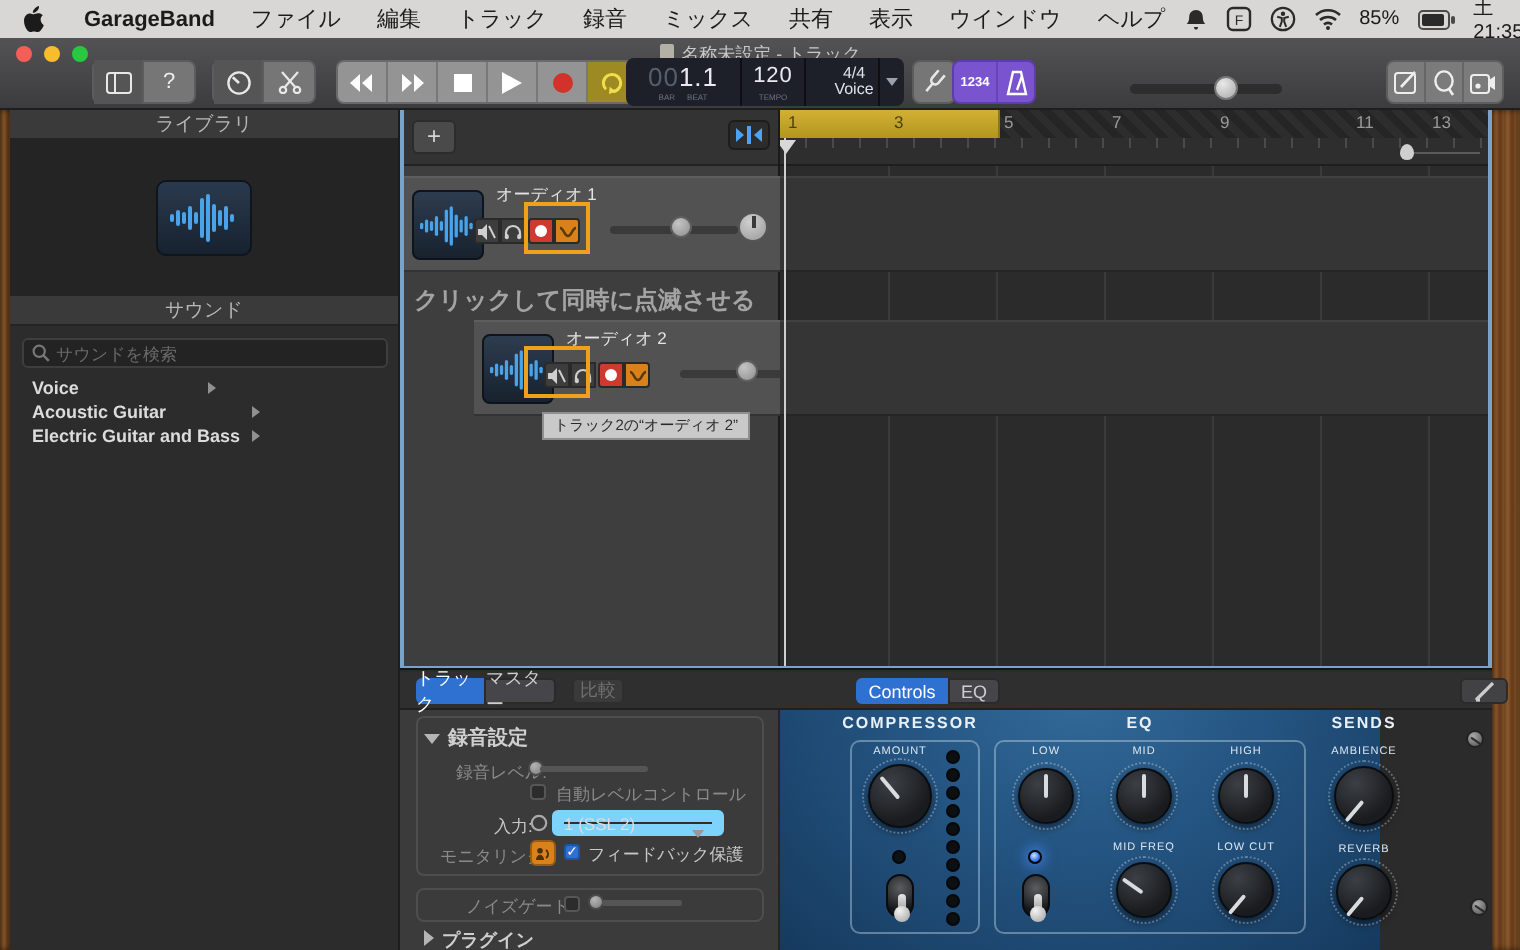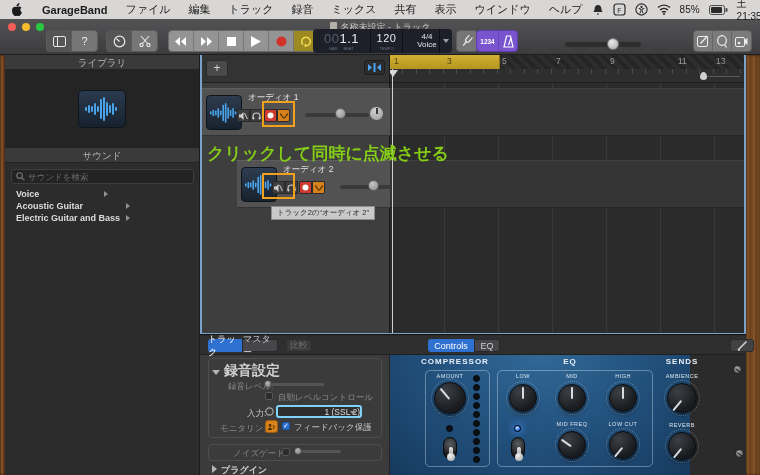--- a/index.html
+++ b/index.html
@@ -106,21 +106,21 @@
     align-items:center; justify-content:center; background:#3d3d3d; }
   .tbtn.rec { background:#cf3a30; border-radius:2px 0 0 2px; }
   .tbtn.mon { background:#d9821c; border-radius:0 2px 2px 0; }
   .trk-vol-track { left:103px; top:24px; width:64px; height:4px; background:#3a3a3a; border-radius:2px; }
   .trk-vol-knob { top:19px; width:11px; height:11px; border-radius:50%;
     background:radial-gradient(circle at 35% 30%, #c4c4c4,#8e8e8e); border:1px solid #5f5f5f; }
   .pan-knob { left:167px; top:17px; width:15px; height:15px; border-radius:50%;
     background:radial-gradient(circle at 40% 30%, #d0d0d0,#9a9a9a); border:1px solid #555; }
   .pan-knob::after { content:''; position:absolute; left:6px; top:1px; width:2px; height:6px; background:#3a3a3a; }
   .anno-rect { width:33px; height:26px; border:2px solid #f0a11c; z-index:30; }
-  .anno-text { left:5px; top:87px; width:182px; color:#84cc16; font-size:17px; font-weight:bold;
+  .anno-text { left:5px; top:87px; width:182px; color:#a3a3a3; font-size:12px; font-weight:bold;
     white-space:nowrap; z-index:30; }
   .tooltip { left:69px; top:151px; background:#c9c9c9; border:1px solid #8f8f8f; color:#2a2a2a;
     font-size:7.5px; padding:1px 5px; white-space:nowrap; z-index:25; }
 
   
   .arrange { left:188px; top:0; width:354px; height:278px; background:#2b2b2b; overflow:hidden; }
   .ruler-top { left:0; top:0; width:100%; height:14px; background:#242424;
     border-bottom:1px solid #1b1b1b; }
   .ruler-hatch { left:110px; top:0; width:244px; height:14px;
     background:repeating-linear-gradient(45deg,#252525 0 4px,#2d2d2d 4px 8px); }
@@ -157,22 +157,22 @@
   .dim { color:#8a8a8a; }
   .disc { display:inline-block; width:0; height:0; margin-right:4px; }
   .disc.open { border-left:4px solid transparent; border-right:4px solid transparent; border-top:5px solid #b5b5b5; }
   .disc.closed { border-top:4px solid transparent; border-bottom:4px solid transparent; border-left:5px solid #b5b5b5; }
   .mini-slider-track { height:3px; background:#555; border-radius:2px; }
   .mini-slider-knob { width:8px; height:8px; border-radius:50%;
     background:radial-gradient(circle at 35% 30%, #b5b5b5,#7c7c7c); border:1px solid #4a4a4a; }
   .checkbox { width:8px; height:8px; border-radius:2px; background:#2c2c2c; border:1px solid #565656; }
   .checkbox.checked { background:#2e71d1; border-color:#1d55a8; color:#fff; font-size:7px;
     display:flex; align-items:center; justify-content:center; }
-  .dropdown { background:#2e2e2e; border:2px solid #7dd3fc; border-radius:3px; color:#ddd;
-    display:flex; align-items:center; justify-content:flex-end; }
+  .dropdown { background:#2e2e2e; border:6px solid #7dd3fc; border-radius:3px; color:#ddd;
+    display:flex; align-items:center; justify-content:flex-start; }
   .mon-btn { width:13px; height:13px; background:#d9821c; border:1px solid #9c5c10; border-radius:3px;
     display:flex; align-items:center; justify-content:center; }
 
   
   .plugin { left:390px; top:355px; width:300px; height:120px;
     background:radial-gradient(ellipse at 50% -10%, #336b99 0%, #245481 45%, #163a5e 100%); z-index:3; }
   .pp-title { top:2px; font-size:8px; font-weight:bold; letter-spacing:1px; color:#e9eff6; text-align:center; }
   .pp-box { top:15px; height:97px; border:1px solid rgba(205,225,240,.4); border-radius:5px; }
   .pp-lbl { font-size:5.5px; letter-spacing:.5px; color:#dce6ef; text-align:center; white-space:nowrap; }
   .knob { border-radius:50%; background:radial-gradient(circle at 35% 28%, #3c4046,#191b1e 68%);
@@ -610,21 +610,21 @@
     <div class="abs pencil-btn">
       <svg width="11" height="10" viewBox="0 0 11 10">
           <line x1="1" y1="9" x2="9.5" y2="0.5" stroke="#ccc" stroke-width="1.6"></line>
           <line x1="1" y1="9" x2="3" y2="9" stroke="#ccc" stroke-width="1.6"></line>
         </svg>
     </div>
   </div>
 
   <div class="abs inspector">
     <div class="abs insp-box" style="top:3px; height:80px;"></div>
-    <div class="abs" style="left:12px; top:7px; color:#cfcfcf; font-size:14px; font-weight:bold;">
+    <div class="abs" style="left:12px; top:7px; color:#cfcfcf; font-size:10px; font-weight:bold;">
       <span class="disc open"></span><span>録音設定</span>
     </div>
     <div class="abs dim" style="left:28px; top:26px;">録音レベル:</div>
     <div class="abs mini-slider-knob" style="left:64px; top:25px;"></div>
     <div class="abs mini-slider-track" style="left:70px; top:28px; width:54px;"></div>
     <div class="abs checkbox" style="left:65px; top:37px;"></div>
     <div class="abs dim" style="left:78px; top:37px;">自動レベルコントロール</div>
     <div class="abs" style="left:47px; top:53px;">入力:</div>
     <div class="abs" style="left:65px; top:52px;">
       <svg width="9" height="9" viewBox="0 0 9 9">

